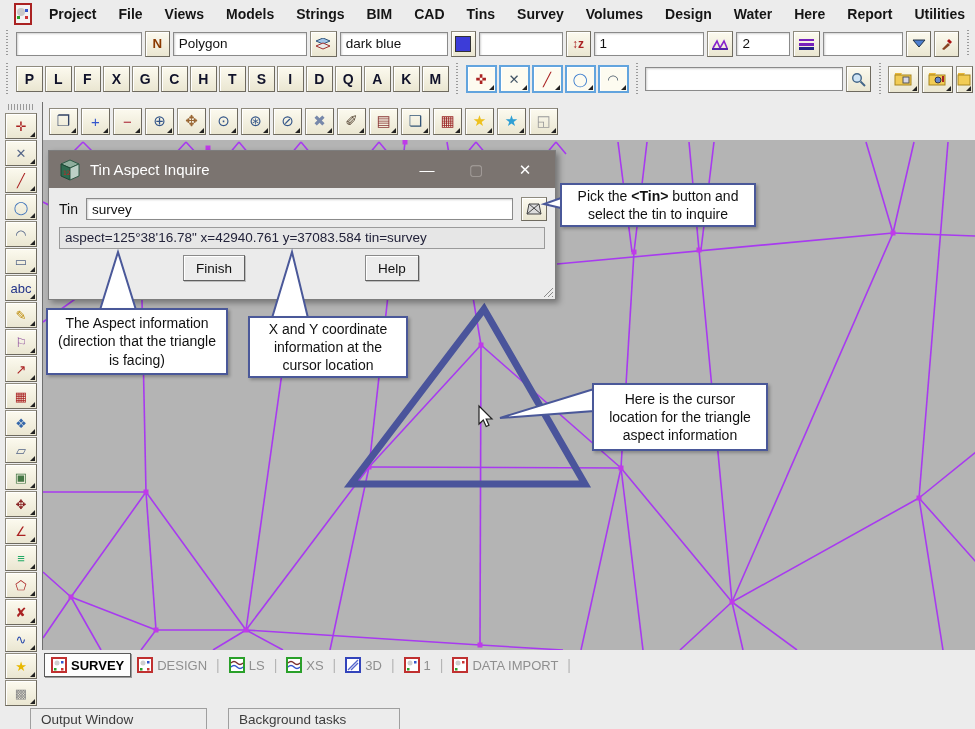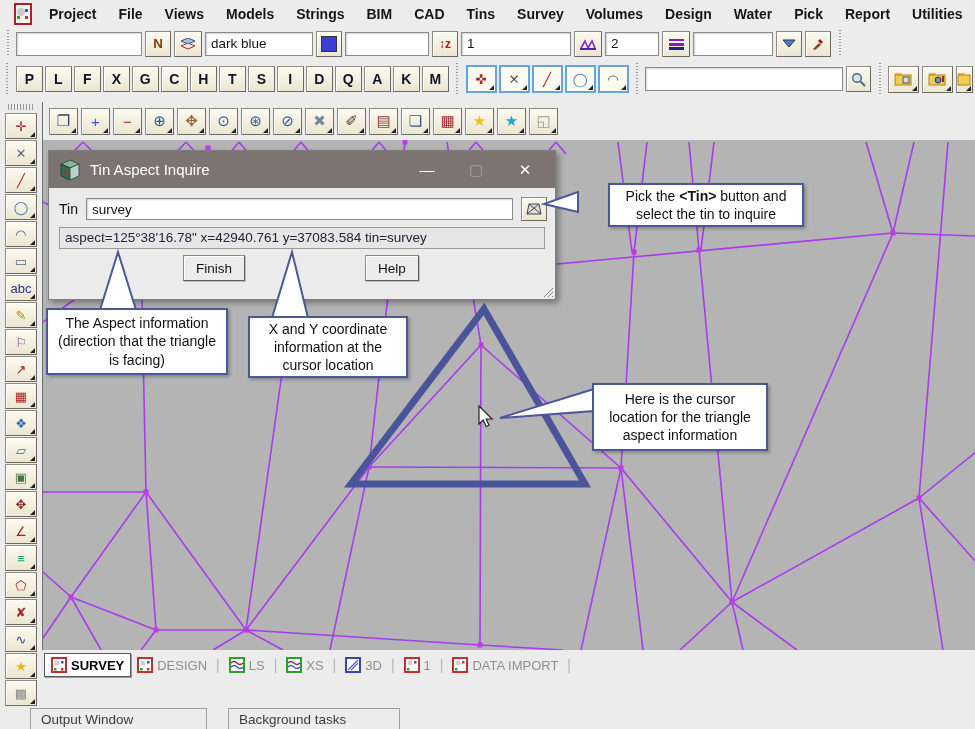--- a/index.html
+++ b/index.html
@@ -120,31 +120,32 @@
         <span class="menu-item">Views</span>
         <span class="menu-item">Models</span>
         <span class="menu-item">Strings</span>
         <span class="menu-item">BIM</span>
         <span class="menu-item">CAD</span>
         <span class="menu-item">Tins</span>
         <span class="menu-item">Survey</span>
         <span class="menu-item">Volumes</span>
         <span class="menu-item">Design</span>
         <span class="menu-item">Water</span>
-        <span class="menu-item">Pick</span>
+        <span class="menu-item">Here</span>
         <span class="menu-item">Report</span>
         <span class="menu-item">Utilities</span>
         <span class="menu-item">User</span>
       </span>
   </div>
 
   <div id="row2" class="hrow">
     <div class="vgrip"></div>
     <input class="field" style="width: 126px;" value="">
     <button class="tbtn sq" style="color:#8b3a00">N</button>
+    <input class="field" style="width: 134px;" value="Polygon">
     <button class="tbtn" style="width:28px;height:26px">
       <svg width="16" height="12" viewBox="0 0 16 12">
         <path d="M8,0 L15,3 L8,6 L1,3 Z" fill="#9fc4e8" stroke="#33557a"></path>
         <path d="M8,5 L15,8 L8,11 L1,8 Z" fill="#e8e8e8" stroke="#a03030"></path>
       </svg>
     </button>
     <input class="field" style="width: 108px;" value="dark blue">
     <button class="tbtn sq">
       <span id="swatch" style="width: 16px; height: 16px; display: block; border: 1px solid rgb(51, 51, 51); background: rgb(60, 60, 216);"></span>
     </button>
@@ -500,21 +501,21 @@
     </svg>
   </div>
 
   <svg id="tails" width="975" height="729">
     <polygon points="578,192 544,204 578,212" fill="#fff" stroke="#4a5899" stroke-width="2"></polygon>
     <polygon points="100,310 118,252 136,310" fill="#fff" stroke="#4a5899" stroke-width="2"></polygon>
     <polygon points="272,318 292,252 308,318" fill="#fff" stroke="#4a5899" stroke-width="2"></polygon>
     <polygon points="594,389 500,418 594,411" fill="#fff" stroke="#4a5899" stroke-width="2"></polygon>
   </svg>
 
-  <div class="callout" style="left:608px;top:183px;width:196px;height:44px">
+  <div class="callout" style="left:560px;top:183px;width:196px;height:44px">
     <span><span>Pick the </span><b>&lt;Tin&gt;</b><span> button and select the tin to inquire</span></span>
   </div>
   <div class="callout" style="left:46px;top:308px;width:182px;height:67px">The Aspect information (direction that the triangle is facing)</div>
   <div class="callout" style="left:592px;top:383px;width:176px;height:68px">Here is the cursor location for the triangle aspect information</div>
   <div class="callout" style="left:248px;top:316px;width:160px;height:62px">X and Y coordinate information at the cursor location</div>
 
   <div id="tabbar" class="hrow">
     <div class="vtab active">
       <svg width="16" height="16" viewBox="0 0 16 16">
           <rect x="1" y="1" width="14" height="14" fill="#fff" stroke="#c03030" stroke-width="2"></rect>

